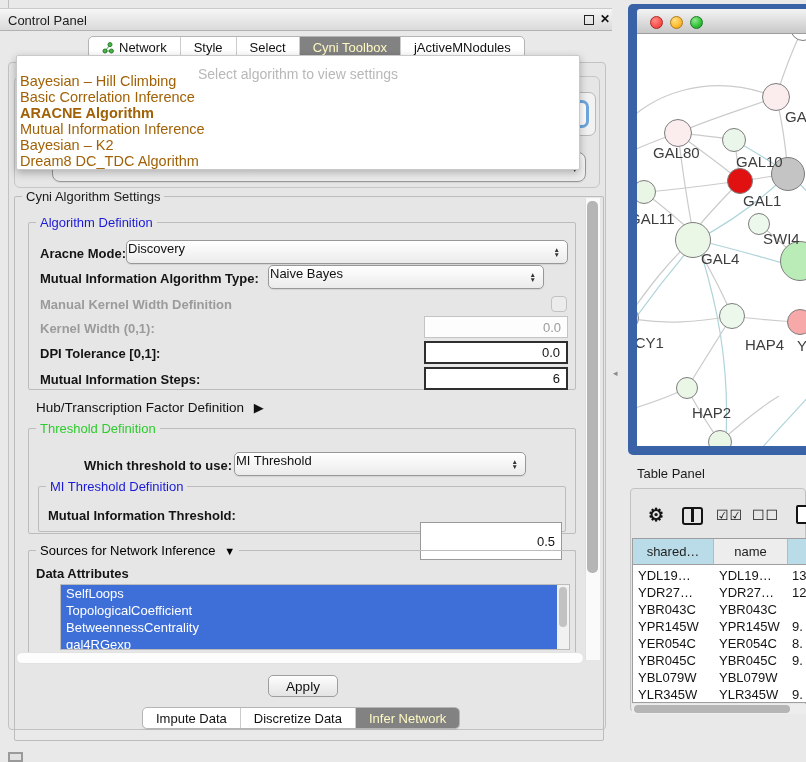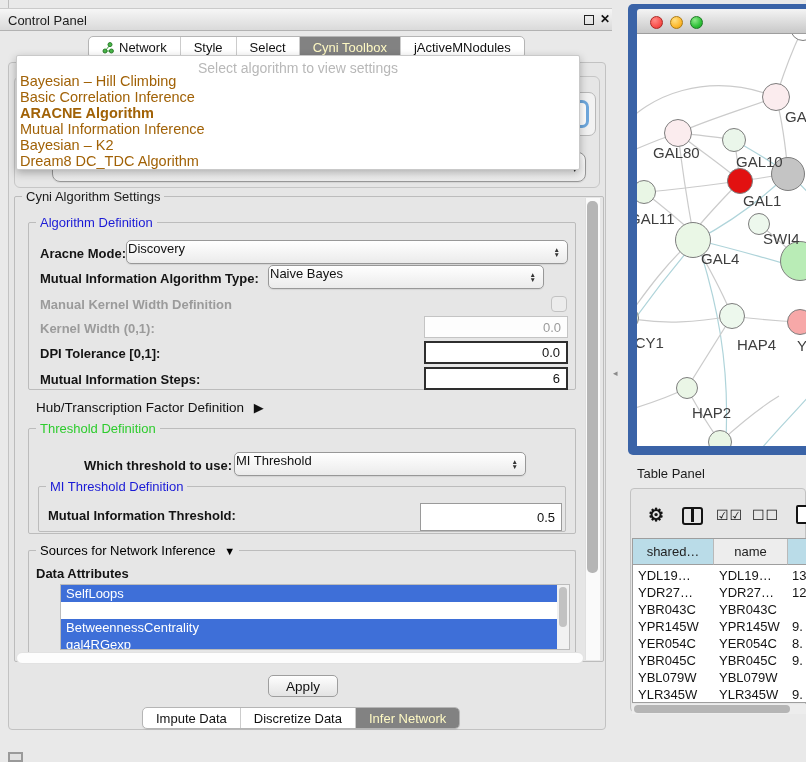--- a/index.html
+++ b/index.html
@@ -12,21 +12,21 @@
   .seg{display:flex;background:#fff;border:1px solid #b5b5b5;border-radius:5px;overflow:hidden;height:23px;align-items:stretch;box-shadow:0 1px 1px rgba(0,0,0,.06);}
   .seg .tab{display:flex;align-items:center;gap:5px;padding:0 13px;font-size:13px;color:#111;border-right:1px solid #ccc;white-space:nowrap;}
   .seg .tab:last-child{border-right:none;}
   .seg .tab.sel{background:#828282;color:#fef9c3;}
   .combo{position:absolute;display:flex;background:linear-gradient(#ffffff,#ebebeb);border:1px solid #989898;border-radius:5px;font-size:13px;color:#111;padding-left:1px;box-shadow:0 1px 1px rgba(0,0,0,.08);}
   .stepper{position:absolute;right:7px;top:50%;transform:translateY(-50%);display:flex;flex-direction:column;align-items:center;font-size:6.5px;line-height:5px;color:#333;}
   .field{position:absolute;background:#fff;font-size:13px;color:#111;display:flex;align-items:center;justify-content:flex-end;padding:0 6px;}
   .fs{position:absolute;border:1px solid #bcbcbc;border-radius:2px;}
   .legend{position:absolute;top:-8px;left:7px;background:#e6e6e6;padding:0 4px;font-size:13px;white-space:nowrap;}
   .popup{position:absolute;background:#fff;border:1px solid #c9c9c9;box-shadow:0 3px 9px rgba(0,0,0,.28);border-radius:2px;}
-  .popup .hdr{height:17px;text-align:center;font-size:14px;color:#b8b8b8;padding-top:4px;}
+  .popup .hdr{height:17px;text-align:center;font-size:14px;color:#b8b8b8;padding-top:10px;}
   .popup .itm{height:16px;line-height:16px;font-size:14.5px;color:#a16207;padding-left:3px;white-space:nowrap;}
   .node{position:absolute;border:1.5px solid #7d7d7d;border-radius:50%;}
   .nlabel{position:absolute;font-size:15px;color:#3e3e3e;white-space:nowrap;}
   .edges path{fill:none;stroke:#cbcbcb;stroke-width:1.2;}
   .edges path.tk{stroke:#afd4da;}
   .cell{position:absolute;font-size:13px;color:#141414;white-space:nowrap;overflow:hidden;}
   .hcell{position:absolute;display:flex;align-items:center;justify-content:center;font-size:13px;color:#222;border-right:1px solid #b9b9b9;border-bottom:1px solid #9e9e9e;}
   .scroll-thumb{position:absolute;background:#b5b5b5;border-radius:5px;}
 </style>
 </head>
@@ -83,21 +83,21 @@
 <div class="popup" style="left:16px;top:55px;width:564px;height:115px;">
   <div class="hdr">Select algorithm to view settings</div>
   <div class="itm">Bayesian – Hill Climbing</div>
   <div class="itm">Basic Correlation Inference</div>
   <div class="itm" style="font-weight:bold;">ARACNE Algorithm</div>
   <div class="itm">Mutual Information Inference</div>
   <div class="itm">Bayesian – K2</div>
   <div class="itm">Dream8 DC_TDC Algorithm</div>
 </div>
 
-<div class="fs" style="left:14px;top:196px;width:590px;height:466px;text-align:center;">
+<div class="fs" style="left:14px;top:196px;width:590px;height:545px;text-align:center;">
   <span class="legend" style="color:#1a1a1a;">Cyni Algorithm Settings</span>
 </div>
 
 <div class="abs" style="left:585px;top:198px;width:15px;height:462px;background:#fafafa;border-left:1px solid #e0e0e0;"></div>
 <div class="scroll-thumb" style="left:587px;top:201px;width:11px;height:372px;"></div>
 
 <div class="fs" style="left:28px;top:222px;width:548px;height:168px;">
   <span class="legend" style="color:#1a1ad6;">Algorithm Definition</span>
 </div>
 <span class="abs lbl" style="left:40px;top:246px;">Aracne Mode:</span>
@@ -144,33 +144,34 @@
   <span>MI Threshold</span>
   <span class="stepper">
       <span>▲</span>
       <span>▼</span>
     </span>
 </div>
 <div class="fs" style="left:38px;top:486px;width:528px;height:46px;text-align:right;">
   <span class="legend" style="color:#1a1ad6;">MI Threshold Definition</span>
 </div>
 <span class="abs lbl" style="left:48px;top:508px;">Mutual Information Threshold:</span>
-<div class="field" style="left:420px;top:503px;width:142px;height:28px;border:1px solid #9a9a9a;">
+<div class="field" style="left:420px;top:522px;width:142px;height:38px;border:1px solid #9a9a9a;">
   <span>0.5</span>
 </div>
 
 <div class="fs" style="left:28px;top:550px;width:548px;height:108px;border-bottom:none;">
   <span class="legend">
     <span>Sources for Network Inference</span>
     <span style="font-size:11px;margin-left:5px;">▼</span>
   </span>
 </div>
 <span class="abs lbl" style="left:36px;top:566px;">Data Attributes</span>
 <div class="abs" style="left:44px;top:584px;width:510px;height:66px;background:#fff;border:1px solid #bbb;overflow:hidden;margin-left:16px;">
   <div class="abs" style="left:0;top:0;width:496px;height:17px;background:#3e6fd8;color:#fff;font-size:13px;line-height:17px;padding-left:5px;">SelfLoops</div>
+  <div class="abs" style="left:0;top:17px;width:496px;height:17px;background:#3e6fd8;color:#fff;font-size:13px;line-height:17px;padding-left:5px;">TopologicalCoefficient</div>
   <div class="abs" style="left:0;top:34px;width:496px;height:17px;background:#3e6fd8;color:#fff;font-size:13px;line-height:17px;padding-left:5px;">BetweennessCentrality</div>
   <div class="abs" style="left:0;top:51px;width:496px;height:17px;background:#3e6fd8;color:#fff;font-size:13px;line-height:17px;padding-left:5px;">gal4RGexp</div>
   <div class="abs" style="right:0;top:0;width:12px;height:66px;background:#f1f1f1;"></div>
   <div class="scroll-thumb" style="right:2px;top:2px;width:8px;height:40px;background:#c2c2c2;"></div>
 </div>
 <div class="abs" style="left:16px;top:652px;width:568px;height:12px;background:#fdfdfd;border:1px solid #e2e2e2;border-radius:6px;"></div>
 
 <div class="abs" style="left:268px;top:675px;width:70px;height:22px;background:linear-gradient(#fefefe,#e3e3e3);border:1px solid #9e9e9e;border-radius:5px;display:flex;align-items:center;justify-content:center;font-size:13.5px;color:#111;">
   <span>Apply</span>
 </div>
@@ -245,21 +246,21 @@
     <div class="node" style="left: 39px; top: 343px; width: 22px; height: 22px; background: rgb(234, 246, 230);"></div>
     <div class="node" style="left: 71px; top: 396px; width: 24px; height: 24px; background: rgb(233, 246, 229);"></div>
     <span class="nlabel" style="left:148px;top:74px;">GAL</span>
     <span class="nlabel" style="left:16px;top:110px;">GAL80</span>
     <span class="nlabel" style="left:99px;top:119px;">GAL10</span>
     <span class="nlabel" style="left:106px;top:158px;">GAL1</span>
     <span class="nlabel" style="left:-8px;top:176px;">GAL11</span>
     <span class="nlabel" style="left:64px;top:216px;">GAL4</span>
     <span class="nlabel" style="left:126px;top:196px;">SWI4</span>
     <span class="nlabel" style="left:-14px;top:300px;">GCY1</span>
-    <span class="nlabel" style="left:100px;top:302px;">HAP4</span>
+    <span class="nlabel" style="left:108px;top:302px;">HAP4</span>
     <span class="nlabel" style="left:160px;top:303px;">Y</span>
     <span class="nlabel" style="left:55px;top:370px;">HAP2</span>
   </div>
 </div>
 
 <span class="abs ttl" style="left:637px;top:466px;">Table Panel</span>
 <div class="abs" style="left:630px;top:488px;width:176px;height:224px;background:#e6e6e6;border:1px solid #c2c2c2;border-radius:4px;"></div>
 
 <span class="abs" style="left:648px;top:504px;font-size:18px;font-weight:bold;color:#141414;">⚙</span>
 <div class="abs" style="left:682px;top:507px;width:21px;height:18px;border:2.5px solid #141414;border-radius:3px;">

